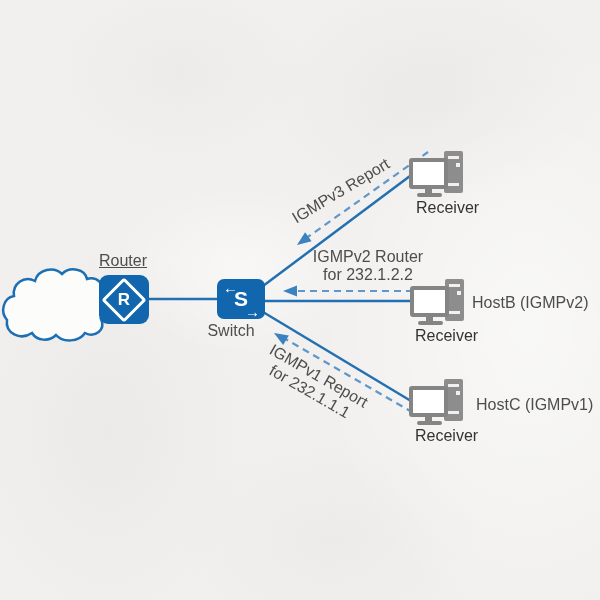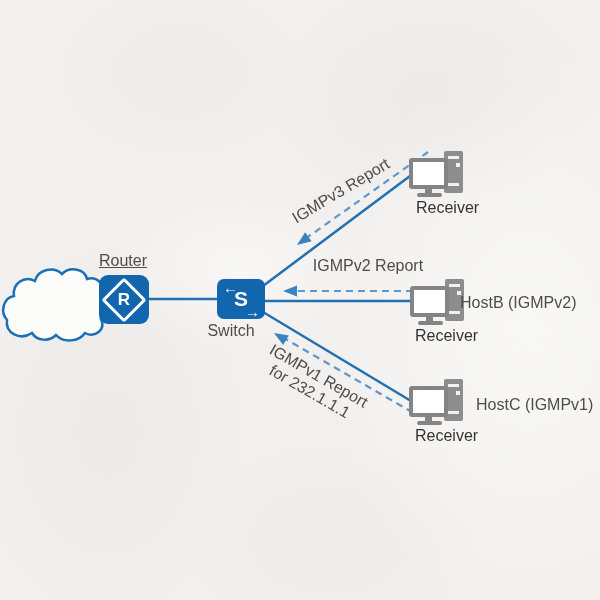--- a/index.html
+++ b/index.html
@@ -119,40 +119,41 @@
   <div class="pc" style="left:410px;top:279px;">
     <div class="tower">
         <i class="slot s1"></i>
         <i class="slot s2"></i>
         <i class="dot"></i>
       </div>
     <div class="monitor"></div>
     <div class="stand"></div>
       <div class="base"></div>
   </div>
-  <div class="label" style="left:460px;top:294px;">HostB (IGMPv2)</div>
+  <div class="label" style="left:472px;top:294px;">HostB (IGMPv2)</div>
   <div class="label receiver" style="left:415px;top:327px;">Receiver</div>
 
   <div class="pc" style="left:409px;top:379px;">
     <div class="tower">
         <i class="slot s1"></i>
         <i class="slot s2"></i>
         <i class="dot"></i>
       </div>
     <div class="monitor"></div>
     <div class="stand"></div>
       <div class="base"></div>
   </div>
   <div class="label" style="left:476px;top:396px;">HostC (IGMPv1)</div>
   <div class="label receiver" style="left:415px;top:427px;">Receiver</div>
 
   <div class="label rot" style="left:341px;top:191px;transform:translate(-50%,-50%) rotate(-31deg);">IGMPv3 Report</div>
 
   <div class="label centered" style="left:368px;top:266px;transform:translate(-50%,-50%);">
-    <div>IGMPv2 Report</div>
+    <div>IGMPv2 Router</div>
+    <div>for 232.1.2.2</div>
   </div>
 
   <div class="label rot centered" style="left:314px;top:384px;transform:translate(-50%,-50%) rotate(30deg);">
     <div>IGMPv1 Report</div>
     <div>for 232.1.1.1</div>
   </div>
 
 </div>
 
 </body></html>

